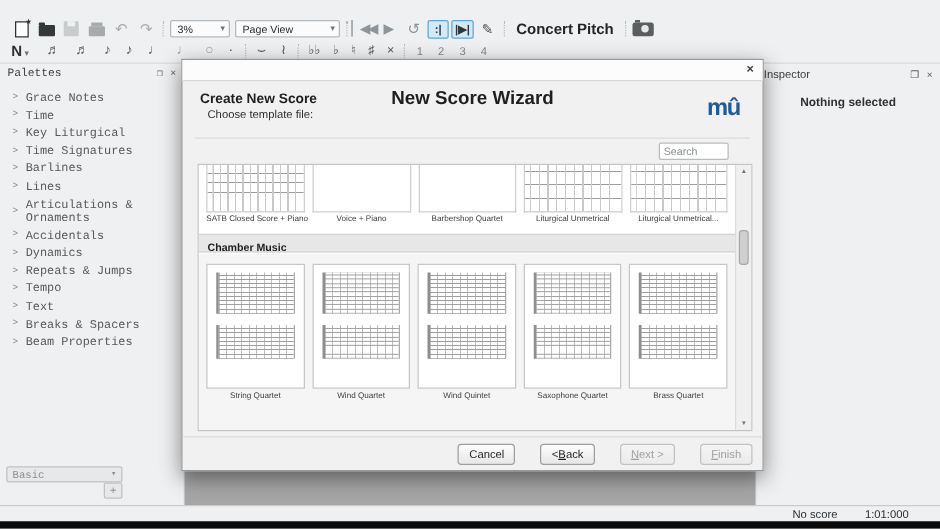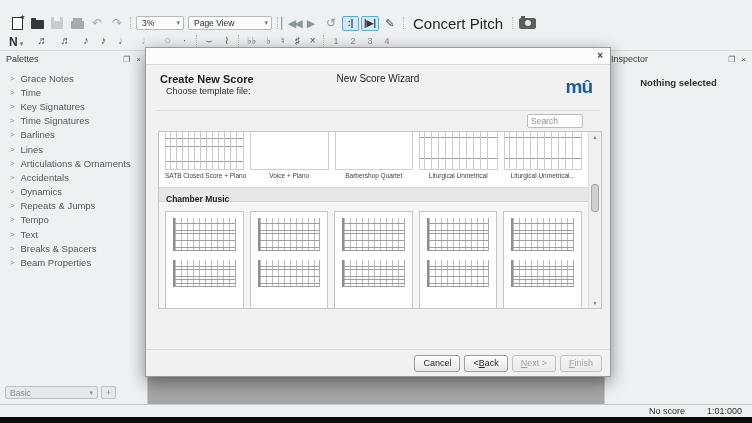--- a/index.html
+++ b/index.html
@@ -36,77 +36,77 @@
   }
   .combo .caret { font-size:7px; color:#707476; margin-left:4px; }
   .play-glyph { color:#8d9598; font-size:11px; line-height:1; letter-spacing:-2px; }
   .toggle-on {
     display:flex; align-items:center; justify-content:center;
     min-width:17px; height:15px; margin:0 1px; padding:0 2px;
     background:#d2eaf8; border:1px solid #5ba8d4; border-radius:2px;
     color:#31373a; font-size:9px; font-weight:bold;
   }
   .i-edit { font-size:11px; color:#4a4e50; }
-  .cp-label { font-size:15px; color:#232629; margin:0 6px; }
+  .cp-label { font-size:12px; color:#232629; margin:0 6px;font-weight:bold; }
   .i-camera { position:relative; width:17px; height:11px; background:#5a5e60; border-radius:2px; }
   .i-camera:before { content:""; position:absolute; top:2.5px; left:6.5px; width:6px; height:6px; background:#e8e9ea; border-radius:50%; }
   .i-camera:after { content:""; position:absolute; top:-2px; left:2px; width:4px; height:2px; background:#5a5e60; }
 
   
   .toolbar2 { position:absolute; top:32px; left:0; right:0; height:17px; display:flex; align-items:center; padding-left:9px; color:#55595b; }
   .n-input { font-size:12px; font-weight:bold; color:#2e3133; }
   .n-caret { font-size:7px; color:#707476; margin:0 8px 0 2px; }
   .note-glyph { font-size:11px; margin:0 6px; line-height:1; }
   .acc-glyph { font-size:10px; margin:0 5px; line-height:1; }
   .voice-num { font-size:9px; margin:0 6px; color:#85898b; }
 
   
   .canvas { position:absolute; left:148px; right:136px; top:50px; bottom:19px; background:#a6a6a6; }
 
   
   .panel { position:absolute; top:50px; bottom:19px; background:#eff0f1; }
   .panel-header { display:flex; align-items:center; height:16px; padding:0 6px; font-size:9px; color:#3a3e40; }
   .panel-header .ph-title { flex:1; }
   .panel-header .ph-ico { font-size:8px; color:#5a5e60; margin-left:6px; }
-  .palettes { left:0; width:148px; border-right:1px solid #c3c7c9; border-top:1px solid #d7dadb; }
+  .palettes { left:0; width:148px; border-right:1px solid #c3c7c9; border-top:1px solid #d7dadb;font-family:Liberation Mono, monospace; }
   .palette-list { list-style:none; margin-top:4px; }
   .palette-list li { display:flex; align-items:center; font-size:9.5px; color:#55595b; padding:1.6px 0 1.6px 10px; }
   .palette-list .chev { font-size:7.5px; color:#85898b; margin-right:6px; }
-  .workspace-row { position:absolute; left:5px; bottom:5px; display:flex; align-items:flex-end; }
+  .workspace-row { position:absolute; left:5px; bottom:5px; display:flex; align-items:flex-end;flex-direction:column; }
   .ws-combo { display:flex; align-items:center; justify-content:space-between; width:93px; height:13px;
     background:#e7e8e9; border:1px solid #bfc2c4; border-radius:2px; font-size:8.5px; color:#8b8f91; padding:0 4px; }
   .ws-add { width:15px; height:13px; margin-left:3px; background:#e7e8e9; border:1px solid #bfc2c4; border-radius:2px;
     font-size:9px; color:#8b8f91; display:flex; align-items:center; justify-content:center; }
   .inspector { right:0; width:148px; border-left:1px solid #c3c7c9; border-top:1px solid #d7dadb; }
   .nothing-selected { margin-top:10px; text-align:center; font-size:9.5px; font-weight:bold; color:#2e3133; }
 
   
   .statusbar { position:absolute; left:0; right:0; bottom:6px; height:13px; background:#eff0f1;
-    border-top:1px solid #c9cccd; display:flex; align-items:center; justify-content:flex-end; padding-right:10px; }
+    border-top:1px solid #c9cccd; display:flex; align-items:center; justify-content:flex-end; padding-right:25px; }
   .statusbar span { font-size:9px; color:#2b2e30; }
   .statusbar .gap { width:22px; }
   .blackbar { position:absolute; left:0; right:0; bottom:0; height:6px; background:#0a0a0a; }
 
   
   .dialog { position:absolute; left:145px; top:47px; width:466px; height:330px;
     background:#f1f1f1; border:1px solid #97999b; box-shadow:0 5px 16px rgba(0,0,0,.45); }
   .dlg-titlebar { position:relative; height:17px; background:#fcfcfc; border-bottom:1px solid #d9d9d9;
     display:flex; align-items:center; justify-content:center; }
-  .dlg-title { font-size:10px; font-weight:normal; color:#1d1f21;margin-top:44px; }
+  .dlg-title { font-size:15px; font-weight:bold; color:#1d1f21;margin-top:44px; }
   .dlg-close { position:absolute; right:7px; top:2px; font-size:10px; font-weight:bold; color:#3a3e40; }
   .dlg-heading { position:absolute; left:14px; top:25px; font-size:11px; font-weight:bold; color:#1d1f21; }
   .dlg-subheading { position:absolute; left:20px; top:38px; font-size:9px; color:#2b2e30; }
   .mu-logo { position:absolute; right:18px; top:28px; font-size:19px; font-weight:bold; color:#1d5c99; letter-spacing:-1px; }
   .dlg-sep { position:absolute; left:10px; right:10px; top:62px; border-top:1px solid #dcdcdc; }
   .search-input { position:absolute; right:27px; top:66px; width:56px; height:14px;
     border:1px solid #b9bcbe; border-radius:2px; background:#fff; font-size:8.5px; padding:0 3px;
     font-family:"Liberation Sans", sans-serif; color:#333; }
   .search-input::placeholder { color:#8b8f91; }
 
-  .tpl-area { position:absolute; left:12px; top:83px; width:444px; height:178px; background:#fff;
+  .tpl-area { position:absolute; left:12px; top:83px; width:444px; height:214px; background:#fff;
     border:1px solid #c2c5c7; overflow:hidden;padding-left:31px; }
   .tpl-row1 { position:absolute; top:0; left:0; right:13px; display:flex; gap:6px; padding:0 6px; }
   .tpl-cell { width:79px; }
   .tpl-thumb1 { height:38px; background:#fff; border:1px solid #cfcfcf; border-top:none; }
   .pat-satb { background-image:
       repeating-linear-gradient(90deg, #c9c9c9 0 1px, transparent 1px 6px),
       repeating-linear-gradient(0deg, transparent 0 7px, #9d9d9d 7px 7.7px); background-size:88% 100%, 100% 100%; background-position:4px 0,0 0; background-repeat:no-repeat, repeat;}
   .pat-lines3 { background-image:
       repeating-linear-gradient(90deg, #c9c9c9 0 1px, transparent 1px 7px),
       repeating-linear-gradient(0deg, transparent 0 10px, #9d9d9d 10px 10.7px); background-size:88% 100%, 100% 100%; background-position:4px 0,0 0; background-repeat:no-repeat, repeat;}
@@ -123,21 +123,21 @@
       repeating-linear-gradient(0deg, #9e9e9e 0 0.7px, transparent 0.7px 3.4px),
       repeating-linear-gradient(90deg, #bdbdbd 0 0.7px, transparent 0.7px 6px); }
   .sys1 { height:33px; } .sys2 { height:27px; margin-top:9px; }
   .tpl-scrollbar { position:absolute; top:0; right:0; bottom:0; width:13px; background:#f0f0f0; border-left:1px solid #ddd; }
   .sb-arrow { position:absolute; left:0; right:0; text-align:center; font-size:5px; color:#707476; }
   .sb-up { top:2px; } .sb-down { bottom:2px; }
   .sb-thumb { position:absolute; left:2px; right:2px; top:52px; height:28px;
     background:#cfcfcf; border:1px solid #a8a8a8; border-radius:3px; }
 
   .dlg-footer { position:absolute; left:0; right:0; bottom:0; height:27px; border-top:1px solid #dadada;
-    display:flex; align-items:center; justify-content:flex-end; gap:4px; padding-right:8px; }
+    display:flex; align-items:center; justify-content:flex-end; gap:20px; padding-right:8px; }
   .btn { height:17px; min-width:38px; padding:0 8px; font-size:9px; color:#1d1f21;
     background:linear-gradient(#fdfdfd,#e7e7e7); border:1px solid #9c9fa1; border-radius:3px;
     display:flex; align-items:center; justify-content:center; font-family:"Liberation Sans", sans-serif; }
   .btn.disabled { color:#9ea1a3; background:linear-gradient(#f4f4f4,#ebebeb); border-color:#bfc2c4; }
 </style>
 </head>
 <body>
 
 <div id="app">
 
@@ -235,21 +235,21 @@
         <li>
           <span class="chev">&gt;</span>
           <span>Grace Notes</span>
         </li>
         <li>
           <span class="chev">&gt;</span>
           <span>Time</span>
         </li>
         <li>
           <span class="chev">&gt;</span>
-          <span>Key Signatures</span>
+          <span>Key Liturgical</span>
         </li>
         <li>
           <span class="chev">&gt;</span>
           <span>Time Signatures</span>
         </li>
         <li>
           <span class="chev">&gt;</span>
           <span>Barlines</span>
         </li>
         <li>

